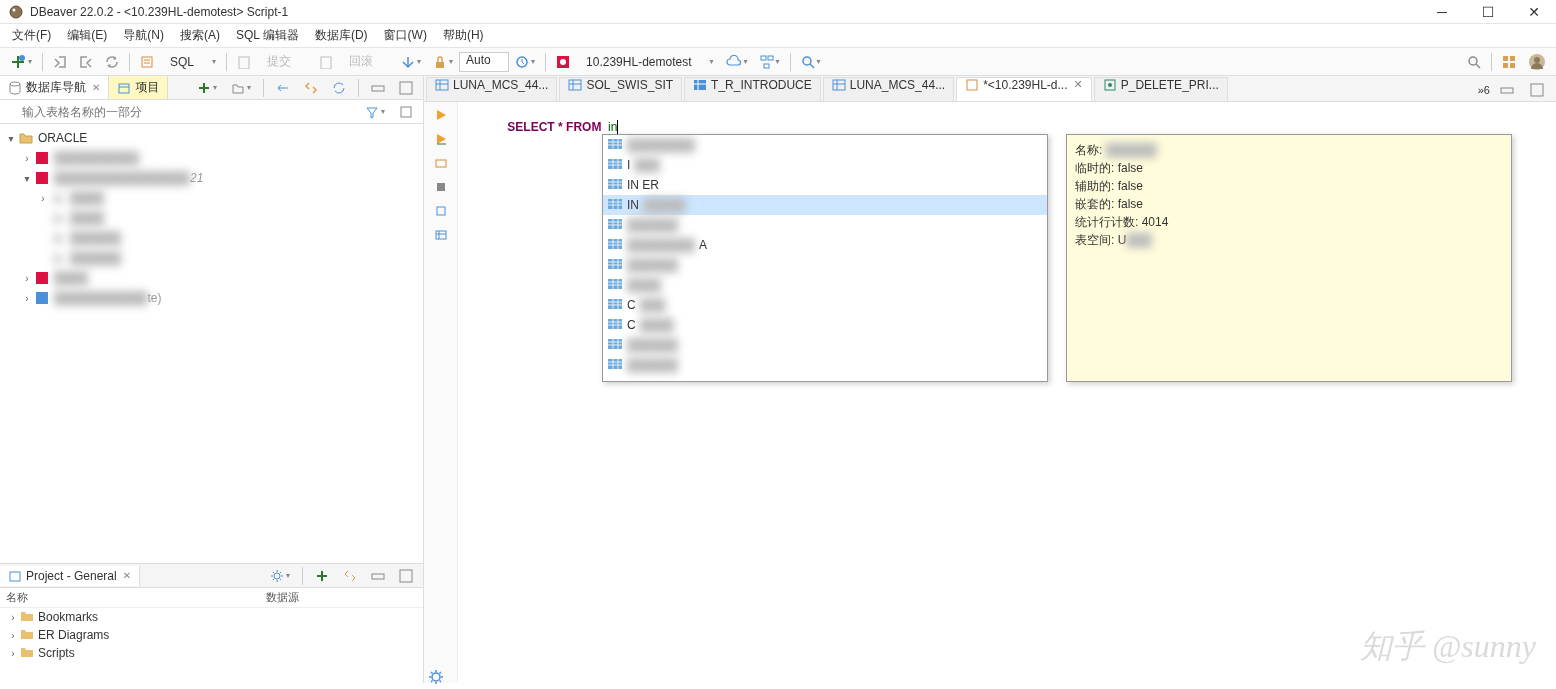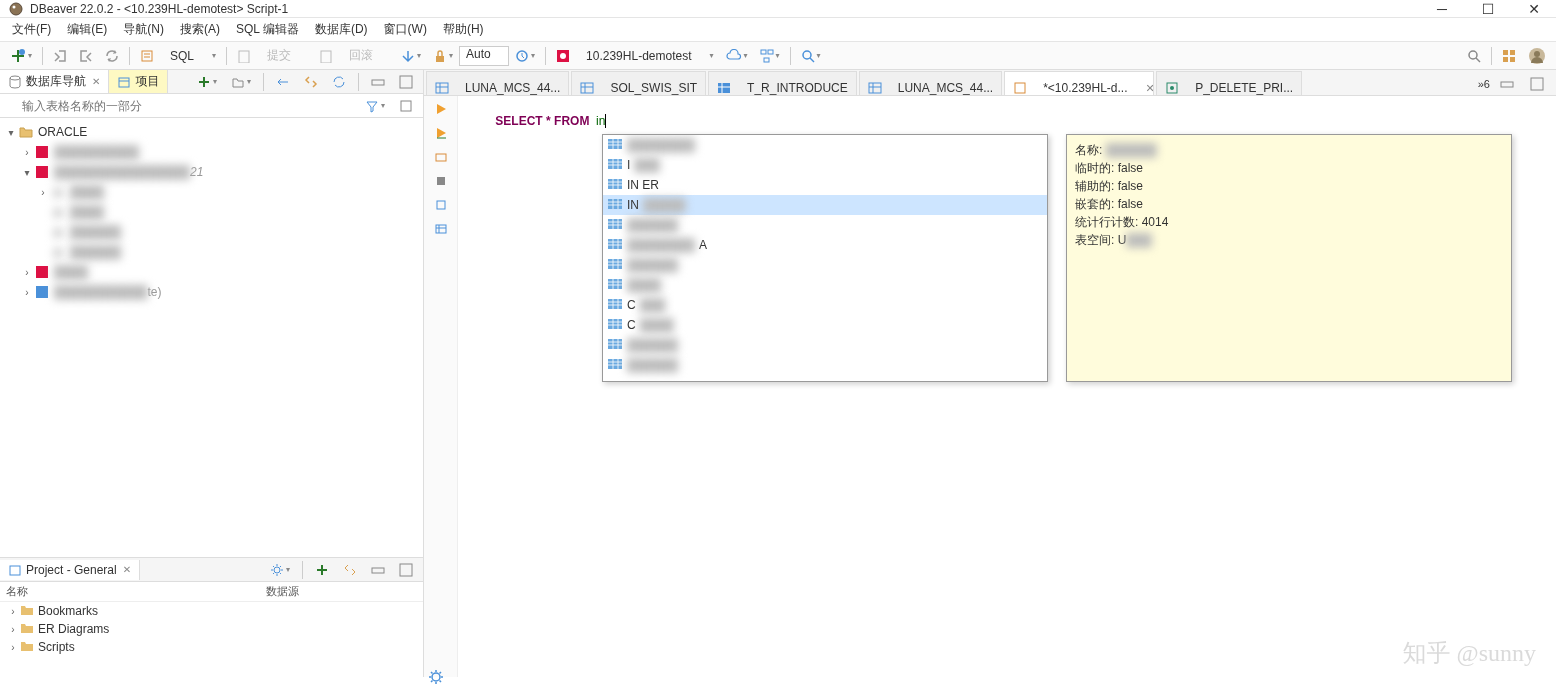--- a/index.html
+++ b/index.html
@@ -1,17 +1,17 @@
 <!DOCTYPE html>
 <html><head>
 <meta charset="utf-8">
 <style>
 *{box-sizing:border-box;margin:0;padding:0;font-family:"Microsoft YaHei",Tahoma,sans-serif;font-size:12px;user-select:none}
 body{background:#fff;color:#333;overflow:hidden;width:1556px;height:689px;position:relative}
-.titlebar{height:18px;display:flex;align-items:center;padding:0 8px;border-bottom:1px solid #e5e5e5}
+.titlebar{height:24px;display:flex;align-items:center;padding:0 8px;border-bottom:1px solid #e5e5e5}
 .titlebar .ico{width:16px;height:16px;margin-right:6px;display:inline-flex;align-items:center;justify-content:center}
 .titlebar .ttl{flex:1;font-size:12px;color:#333}
 .titlebar .winbtns{display:flex;gap:18px;align-items:center}
 .winbtn{width:28px;height:28px;display:flex;align-items:center;justify-content:center;cursor:pointer;font-size:14px}
 .menubar{height:24px;display:flex;align-items:center;padding:0 4px;border-bottom:1px solid #e5e5e5}
 .menubar .mi{padding:2px 8px;cursor:pointer}
 .toolbar{height:28px;display:flex;align-items:center;padding:0 4px;border-bottom:1px solid #ddd;background:#fafafa}
 .tb-btn{height:22px;padding:0 4px;margin:0 1px;display:inline-flex;align-items:center;cursor:pointer;border:1px solid transparent;border-radius:2px}
 .tb-sep{width:1px;height:18px;background:#ccc;margin:0 4px}
 .tb-dd::after{content:"▾";font-size:8px;margin-left:2px;color:#888}
@@ -34,43 +34,43 @@
 .blur{filter:blur(4px);color:#bbb}
 .bottom-panel{border-top:1px solid #ddd;height:120px;display:flex;flex-direction:column}
 .bp-tabs{height:24px;display:flex;align-items:center;background:#f5f5f5;border-bottom:1px solid #ddd}
 .bp-head{height:20px;display:flex;border-bottom:1px solid #eee}
 .bp-head .col{padding:2px 6px;font-size:11px;color:#555}
 .bp-body{flex:1;overflow:auto}
 .bp-row{display:flex;align-items:center;height:18px;padding-left:6px}
 .fico{width:14px;height:14px;margin-right:4px;display:inline-flex}
 .right{flex:1;display:flex;flex-direction:column}
 .ed-tabs{height:26px;display:flex;align-items:flex-end;background:#f5f5f5;border-bottom:1px solid #ddd;padding-left:2px}
-.etab{height:24px;padding:0 8px;display:flex;align-items:flex-end;gap:16px;border:1px solid #ddd;border-bottom:none;background:#f0f0f0;margin-right:2px;cursor:pointer;font-size:11px;max-width:150px;overflow:hidden;white-space:nowrap}
+.etab{height:24px;padding:0 8px;display:flex;align-items:flex-start;gap:4px;border:1px solid #ddd;border-bottom:none;background:#f0f0f0;margin-right:2px;cursor:pointer;font-size:11px;max-width:150px;overflow:hidden;white-space:nowrap}
 .etab.active{background:#fff}
 .etab .eico{width:14px;height:14px;display:inline-flex;flex-shrink:0}
 .etab .close{font-size:11px;color:#888;margin-left:2px}
 .ed-tbs-right{margin-left:auto;display:flex;align-items:center;gap:4px;padding-right:6px}
 .editor-wrap{flex:1;display:flex;position:relative}
 .ed-gutter{width:34px;background:#fafafa;border-right:1px solid #eee;display:flex;flex-direction:column;align-items:center;padding-top:4px;gap:6px}
 .gbtn{width:18px;height:18px;display:flex;align-items:center;justify-content:center;cursor:pointer}
 .ed-main{flex:1;background:#fff;position:relative;font-family:Consolas,monospace;font-size:13px}
-.code-line{position:absolute;left:4px;top:4px;white-space:pre}
+.code-line{position:absolute;left:16px;top:4px;white-space:pre}
 .kw{color:#7f0055;font-weight:bold}
 .ident{color:#006400}
 .cursor{border-right:1px solid #000;animation:blink 1s infinite}
 @keyframes blink{50%{border-color:transparent}}
 .ac-popup{position:absolute;left:602px;top:134px;width:446px;height:248px;background:#fff;border:1px solid #999;box-shadow:2px 2px 6px rgba(0,0,0,.2);overflow:hidden;z-index:10}
 .ac-list{height:100%;overflow-y:scroll}
 .ac-item{height:20px;display:flex;align-items:center;padding:0 4px;gap:4px}
 .ac-item.sel{background:#cde5ff}
 .ac-ico{width:16px;height:14px;display:inline-flex;flex-shrink:0}
 .info-popup{position:absolute;left:1066px;top:134px;width:446px;height:248px;background:#fffcdc;border:1px solid #999;box-shadow:2px 2px 6px rgba(0,0,0,.2);padding:6px 8px;z-index:10;overflow:auto}
 .info-popup .ln{line-height:18px}
 .info-popup b{font-weight:normal}
-.watermark{position:absolute;right:20px;bottom:20px;font-size:24px;color:rgba(150,150,150,.35);font-family:"STKaiti","KaiTi",serif;pointer-events:none}
+.watermark{position:absolute;right:20px;bottom:20px;font-size:32px;color:rgba(150,150,150,.35);font-style:italic;font-family:"STKaiti","KaiTi",serif;pointer-events:none}
 svg{display:block}
 .highlight-line{position:absolute;left:0;right:0;top:2px;height:18px;background:#f0f7ff;z-index:-1}
 </style>
 </head>
 <body>
 
 <div class="titlebar">
   <span class="ico">
       <svg width="16" height="16">
         <circle cx="8" cy="8" r="6" fill="#8b7355" stroke="#5a4a3a"></circle>

